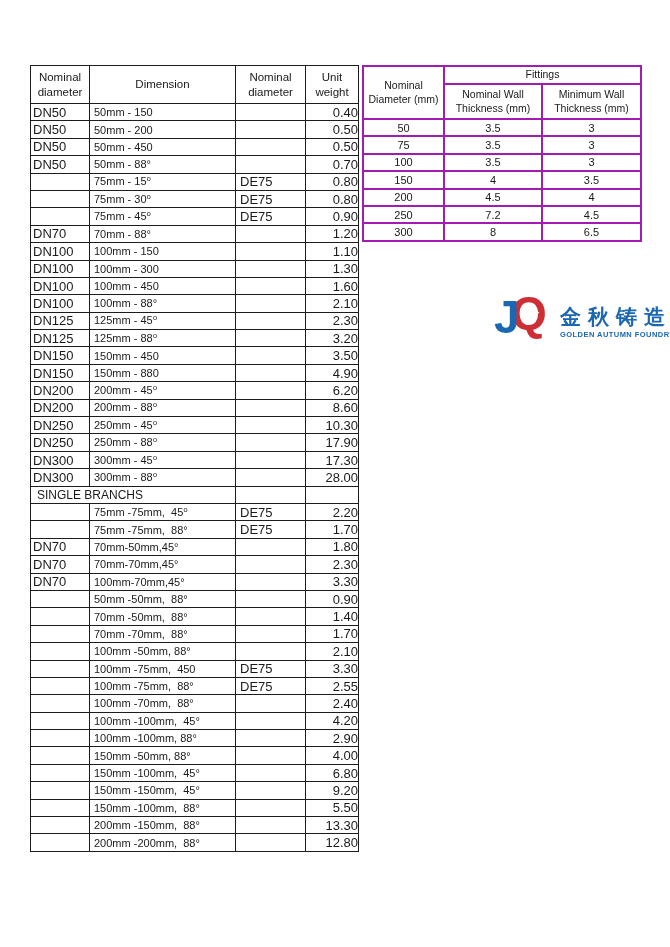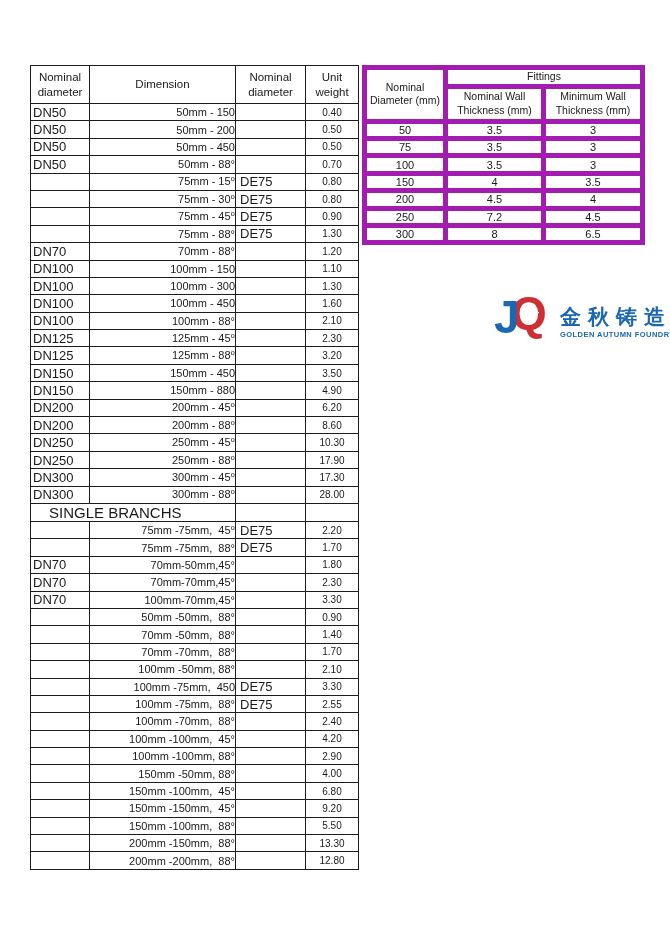--- a/index.html
+++ b/index.html
@@ -21,37 +21,37 @@
   .main-table td,.main-table th{border:1px solid #1c1c1c;}
   .main-table thead tr{height:38px;}
   .main-table thead th{
     font-size:11.5px;line-height:1.25;text-align:center;vertical-align:middle;
   }
   .main-table tbody tr{height:17.4px;margin-left:44px;}
   .main-table td.dn{
     font-size:13px;text-align:left;padding-left:2px;vertical-align:middle;white-space:pre;
   }
   .main-table td.dim{
-    font-size:11px;text-align:right;padding-left:4px;vertical-align:middle;white-space:pre;
+    font-size:11px;text-align:left;padding-left:4px;vertical-align:middle;white-space:pre;
   }
   .main-table td.nd{
     font-size:13px;text-align:left;padding-left:4px;vertical-align:middle;white-space:pre;
   }
   .main-table td.wt{
-    font-size:10px;text-align:center;vertical-align:middle;
-  }
-  .main-table td.merged{font-size:15px;padding-left:18px;white-space:pre;}
+    font-size:13px;text-align:right;vertical-align:middle;
+  }
+  .main-table td.merged{font-size:12px;padding-left:6px;white-space:pre;}
   .mt-c1{width:59px;} .mt-c2{width:146px;} .mt-c3{width:70px;} .mt-c4{width:53px;}
 
   
   .fittings-table{
     position:absolute;left:362px;top:65px;width:278px;
     border:2px solid #1c1c1c;
   }
-  .fittings-table td,.fittings-table th{border:5px solid #a21caf;}
+  .fittings-table td,.fittings-table th{border:2px solid #a21caf;}
   .fittings-table th{font-size:10.5px;line-height:1.3;text-align:center;vertical-align:middle;}
   .ft-row-group{height:18px;}
   .ft-row-sub{height:35px;}
   .fittings-table tbody tr{height:17.4px;}
   .fittings-table tbody td{font-size:11px;text-align:center;vertical-align:middle;}
   .ft-c1{width:81px;} .ft-c2{width:98px;} .ft-c3{width:99px;}
 
   
   .logo{
     position:absolute;left:494px;top:294px;
@@ -136,26 +136,20 @@
         <td class="dn"></td>
         <td class="dim">75mm - 30⁰</td>
         <td class="nd">DE75</td>
         <td class="wt">0.80</td>
       </tr>
       <tr>
         <td class="dn"></td>
         <td class="dim">75mm - 45⁰</td>
         <td class="nd">DE75</td>
         <td class="wt">0.90</td>
-      </tr>
-      <tr>
-        <td class="dn"></td>
-        <td class="dim">75mm - 88°</td>
-        <td class="nd">DE75</td>
-        <td class="wt">1.30</td>
       </tr>
       <tr>
         <td class="dn">DN70</td>
         <td class="dim">70mm - 88°</td>
         <td class="nd"></td>
         <td class="wt">1.20</td>
       </tr>
       <tr>
         <td class="dn">DN100</td>
         <td class="dim">100mm - 150</td>

